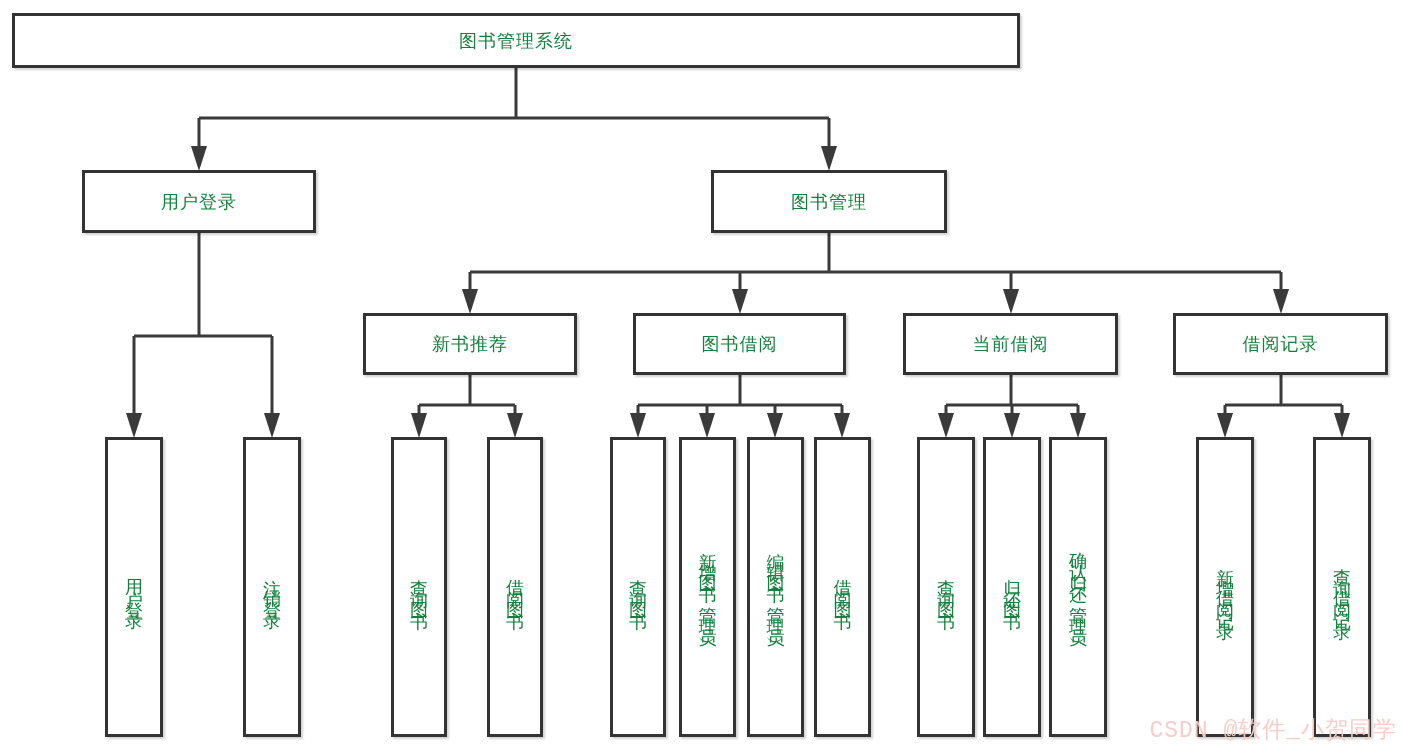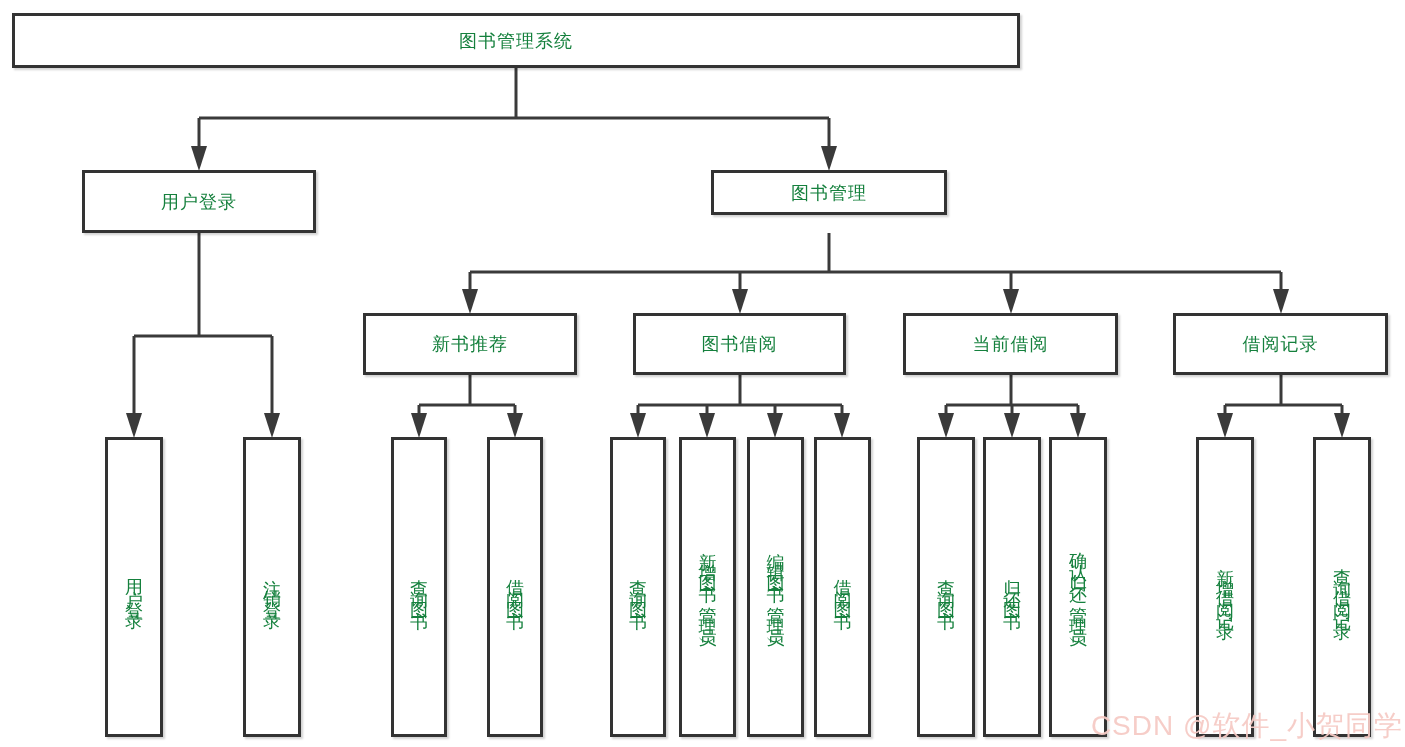--- a/index.html
+++ b/index.html
@@ -36,27 +36,28 @@
   }
   .h-node { letter-spacing: 1px; }
   .v-node span {
     writing-mode: vertical-rl;
     text-orientation: mixed;
     letter-spacing: 11px;
     white-space: nowrap;
   }
   .watermark {
     position: absolute;
-    right: 2px;
+    right: 8px;
     bottom: 2px;
-    font-size: 28px;
+    font-size: 23px;
     letter-spacing: 1px;
     color: rgba(245, 202, 197, 0.95);
     z-index: 10;
     pointer-events: none;
+    font-family: Liberation Mono, monospace;
   }
 </style>
 </head>
 <body>
 
 <div class="stage">
 
   <svg class="connectors" viewBox="0 0 1405 747" xmlns="http://www.w3.org/2000/svg">
     <g stroke="#3a3a3a" stroke-width="3" fill="none">
 
@@ -126,21 +127,21 @@
     </g>
   </svg>
 
   <div class="node h-node" style="left:12px; top:13px; width:1008px; height:55px;">
     <span>图书管理系统</span>
   </div>
 
   <div class="node h-node" style="left:82px; top:170px; width:234px; height:63px;">
     <span>用户登录</span>
   </div>
-  <div class="node h-node" style="left:711px; top:170px; width:236px; height:45px;justify-content:center;">
+  <div class="node h-node" style="left:711px; top:170px; width:236px; height:63px;justify-content:center;">
     <span>图书管理</span>
   </div>
 
   <div class="node h-node" style="left:363px; top:313px; width:214px; height:62px;text-align:center;">
     <span>新书推荐</span>
   </div>
   <div class="node h-node" style="left:633px; top:313px; width:213px; height:62px;align-items:center;">
     <span>图书借阅</span>
   </div>
   <div class="node h-node" style="left:1173px; top:313px; width:215px; height:62px;">

